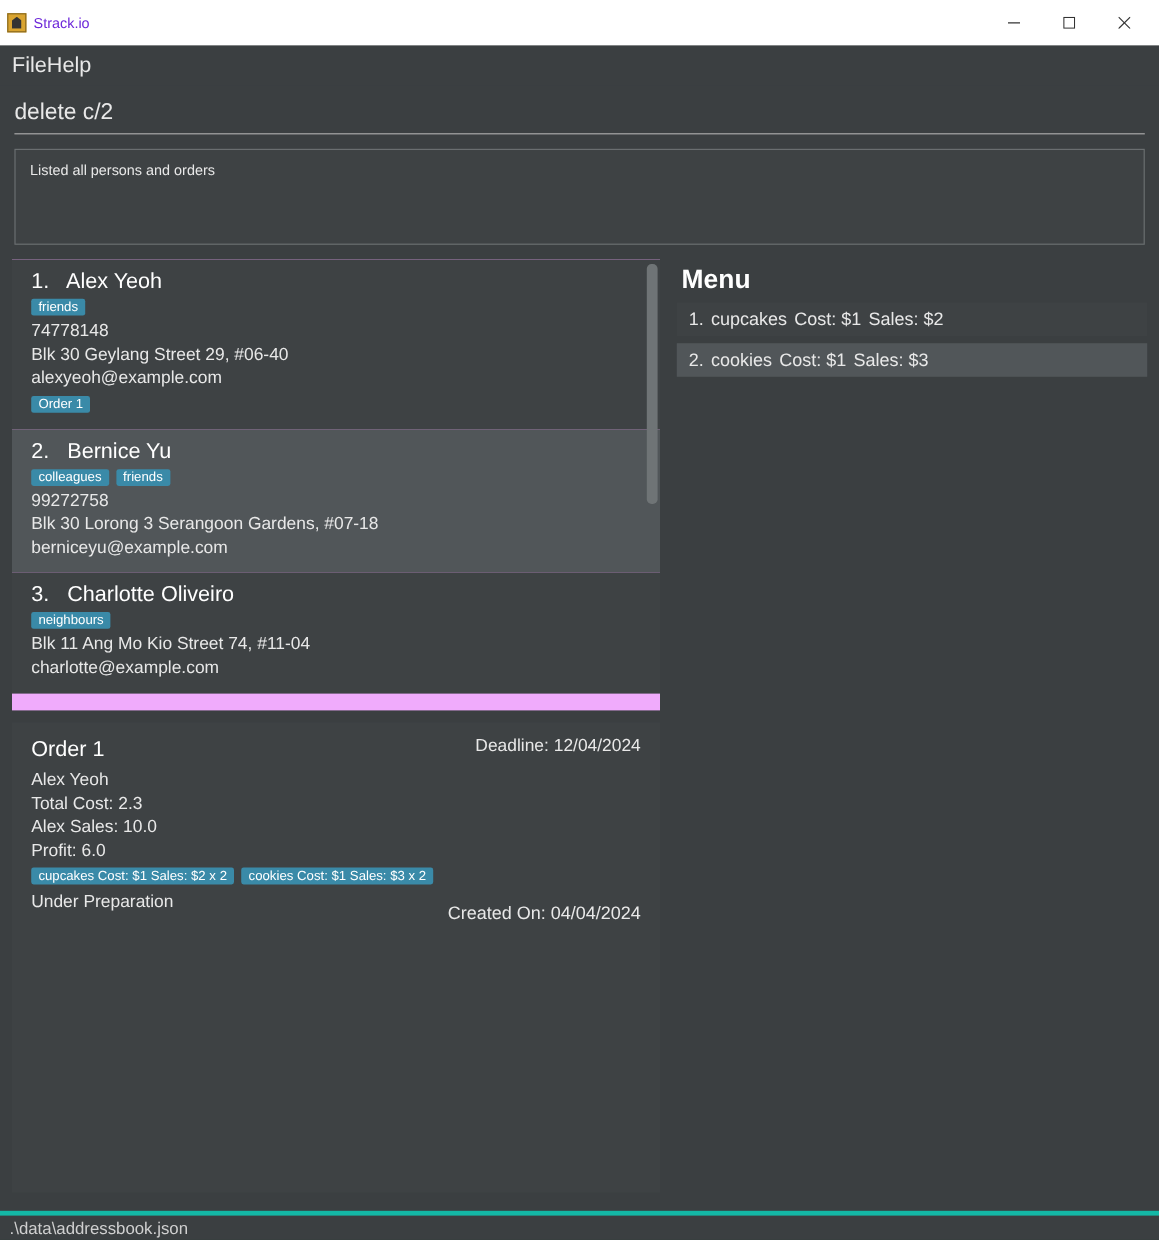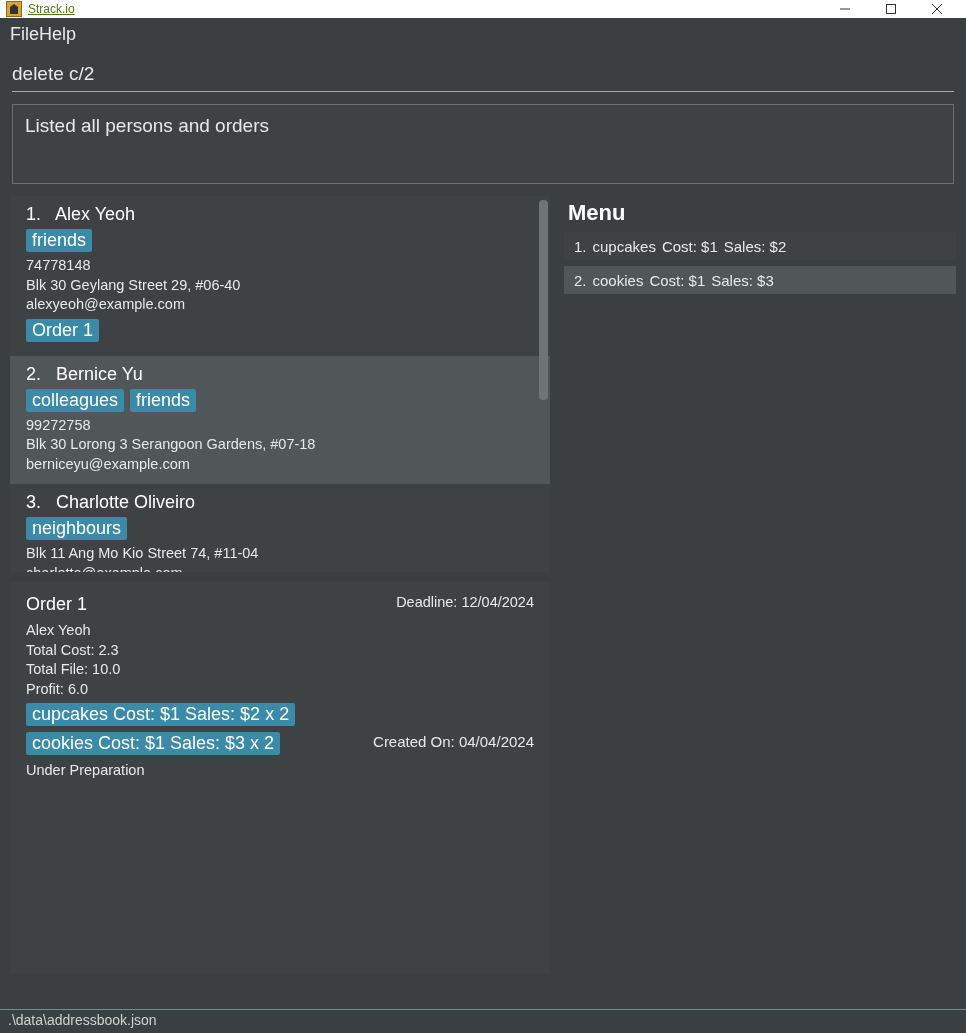--- a/index.html
+++ b/index.html
@@ -1,65 +1,65 @@
 <!DOCTYPE html>
 <html><head>
 <meta charset="utf-8">
 <style>
   * { box-sizing: border-box; margin: 0; padding: 0; }
   html, body { width: 966px; height: 1033px; font-family: "Segoe UI", Arial, sans-serif; background: #3b3f41; color: #e8e8e8; overflow: hidden; }
   .window { width: 966px; height: 1033px; display: flex; flex-direction: column; background: #3b3f41; }
   
-  .titlebar { height: 18px; background: #ffffff; color: #4d7c0f; display: flex; align-items: center; padding: 0 6px; font-size: 12px; text-decoration: underline; }
+  .titlebar { height: 38px; background: #ffffff; color: #6d28d9; display: flex; align-items: center; padding: 0 6px; font-size: 12px; }
   .titlebar .app-icon { width: 16px; height: 16px; background: #d9a430; border: 1px solid #8a6a1e; margin-right: 6px; position: relative; }
   .titlebar .app-icon::after { content: ""; position: absolute; left: 3px; top: 2px; width: 8px; height: 10px; background: #333; clip-path: polygon(50% 0, 100% 30%, 100% 100%, 0 100%, 0 30%); }
   .titlebar .title { flex: 1; }
   .titlebar .win-controls { display: flex; gap: 0; }
   .titlebar .win-btn { width: 46px; height: 30px; display: flex; align-items: center; justify-content: center; color: #333; font-size: 12px; }
   .titlebar .win-btn svg { width: 10px; height: 10px; }
   
   .menubar { background: #3b3f41; padding: 6px 10px; display: flex; font-size: 18px; color: #e8e8e8; }
   .menubar .menu-item { cursor: default; }
   
   .command-wrap { padding: 8px 12px 2px 12px; }
   .command-input { width: 100%; background: transparent; border: none; border-bottom: 1px solid #a9a9a9; font-size: 19px; color: #e8e8e8; padding: 4px 0 6px 0; outline: none; font-family: inherit; }
   
   .result-wrap { padding: 10px 12px 4px 12px; }
-  .result-box { border: 1px solid #6a6e70; background: #3e4244; padding: 10px 12px; height: 80px; font-size: 19px; color: #e8e8e8; }
+  .result-box { border: 1px solid #6a6e70; background: #3e4244; padding: 10px 12px; height: 80px; font-size: 12px; color: #e8e8e8; }
   
   .main { display: flex; gap: 10px; padding: 8px 10px 0 10px; flex: 1; min-height: 0; }
   .left-col { width: 540px; display: flex; flex-direction: column; gap: 10px; }
   .right-col { flex: 1; display: flex; flex-direction: column; }
   
   .persons-panel { background: #f0abfc; height: 376px; position: relative; overflow: hidden; }
   .persons-scroll { height: 100%; overflow-y: hidden; }
   .person-card { padding: 8px 16px 10px 16px; }
   .person-card .name-row { font-size: 18px; font-weight: 400; margin-bottom: 4px; color: #ffffff; }
   .person-card .idx { margin-right: 10px; }
   .tags { display: flex; gap: 6px; margin-bottom: 4px; flex-wrap: wrap; }
-  .tag { background: #3a8aa8; color: #fff; font-size: 18px; padding: 1px 6px; border-radius: 2px; }
+  .tag { background: #3a8aa8; color: #fff; font-size: 11px; padding: 1px 6px; border-radius: 2px; }
   .detail { font-size: 14.5px; line-height: 1.35; color: #e8e8e8; }
   .row-dark { background: #3e4244; }
   .row-light { background: #515659; }
   .scrollbar { position: absolute; right: 2px; top: 4px; width: 9px; height: 200px; background: #6f7476; border-radius: 4px; }
   
   .orders-panel { background: #3e4244; height: 392px; position: relative; }
   .order-card { padding: 12px 16px; position: relative; background: #3e4244; }
   .order-title { font-size: 18px; margin-bottom: 6px; color: #ffffff; }
   .order-deadline { position: absolute; right: 16px; top: 12px; font-size: 14.5px; }
   .order-created { position: absolute; right: 16px; bottom: 10px; font-size: 15px; }
   
   .menu-panel { padding: 4px 0 0 4px; }
   .menu-title { font-size: 22px; font-weight: 600; margin: 0 0 6px 4px; color: #ffffff; }
   .menu-list { display: flex; flex-direction: column; gap: 6px; }
   .menu-row { padding: 5.5px 10px; font-size: 15px; display: flex; gap: 6px; }
   .menu-row.dark { background: #3e4244; }
   .menu-row.light { background: #515659; }
   
-  .statusbar { height: 24px; background: #3b3f41; color: #d0d0d0; font-size: 14px; padding: 2px 8px; border-top: 1px solid #14b8a6; }
+  .statusbar { height: 24px; background: #3b3f41; color: #d0d0d0; font-size: 14px; padding: 2px 8px; border-top: 4px solid #14b8a6; }
 </style>
 </head>
 <body>
 
 <div class="window">
 
   <div class="titlebar">
     <div class="app-icon"></div>
     <div class="title">Strack.io</div>
     <div class="win-controls">
@@ -146,21 +146,21 @@
         </div>
         <div class="scrollbar"></div>
       </div>
 
       <div class="orders-panel">
         <div class="order-card" style="height:178px;">
           <div class="order-title">Order 1</div>
           <div class="order-deadline">Deadline: 12/04/2024</div>
           <div class="detail">Alex Yeoh</div>
           <div class="detail">Total Cost: 2.3</div>
-          <div class="detail">Total File: 10.0</div>
+          <div class="detail">Alex Sales: 10.0</div>
           <div class="detail">Profit: 6.0</div>
           <div class="tags" style="margin-top:4px;">
             <span class="tag">cupcakes Cost: $1 Sales: $2 x 2</span>
             <span class="tag">cookies Cost: $1 Sales: $3 x 2</span>
           </div>
           <div class="detail" style="margin-top:6px;">Under Preparation</div>
           <div class="order-created">Created On: 04/04/2024</div>
         </div>
       </div>
 

